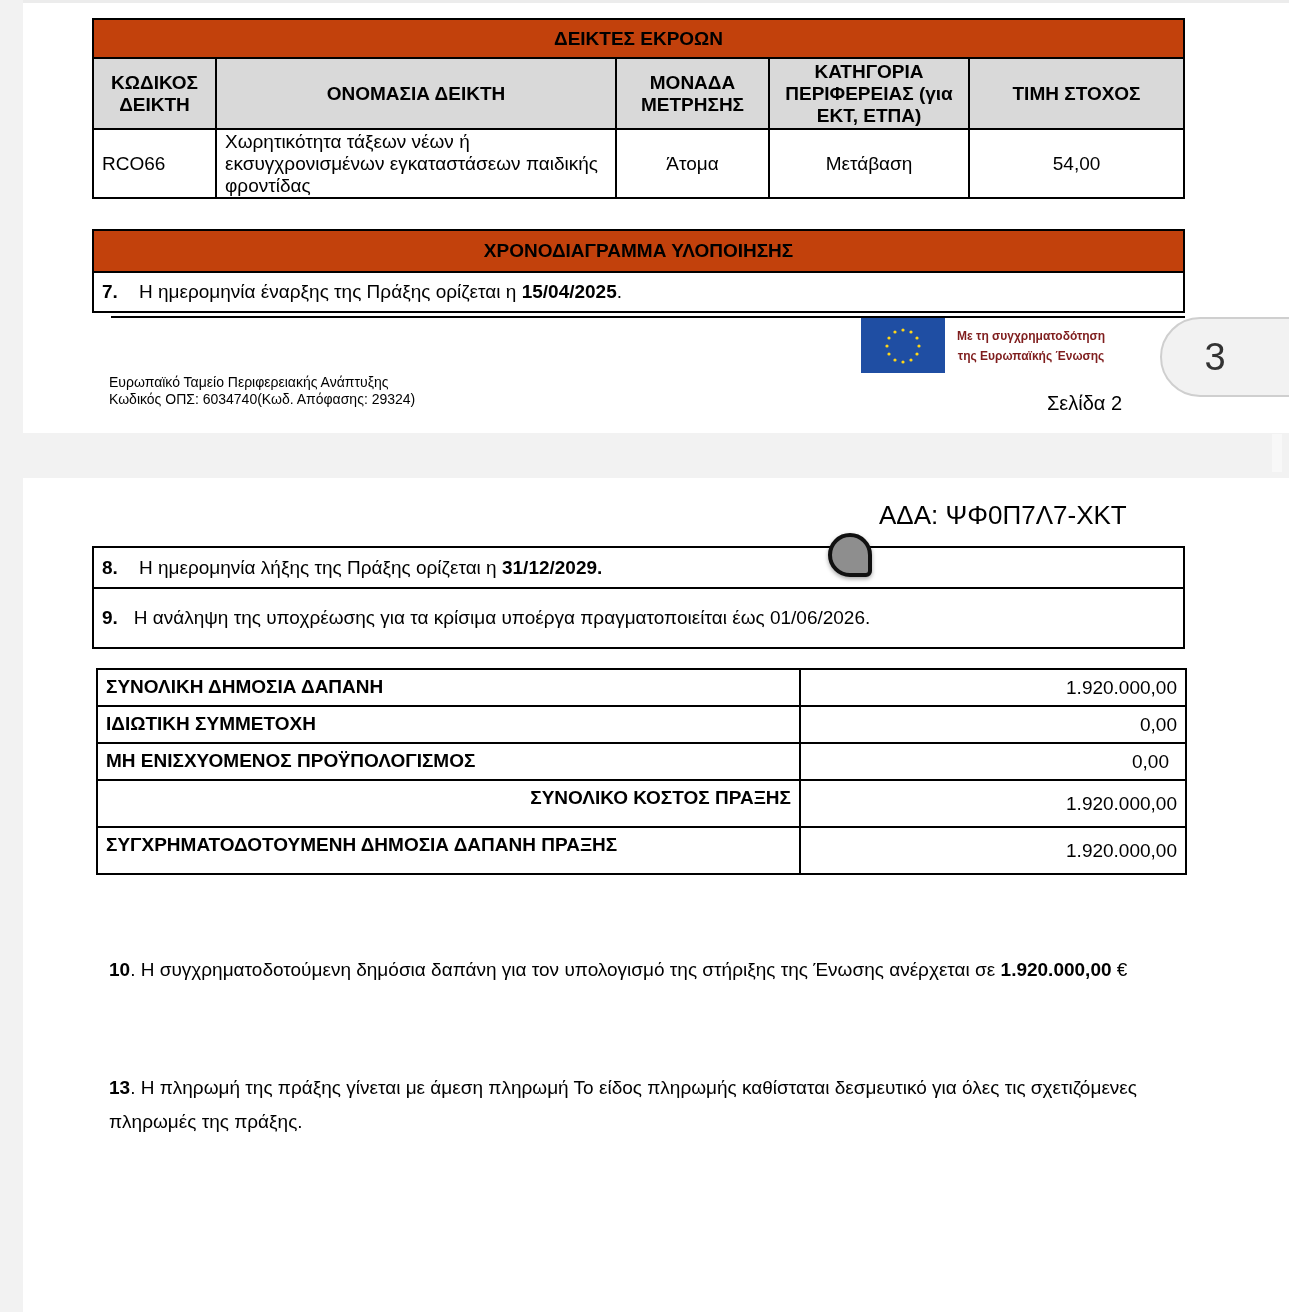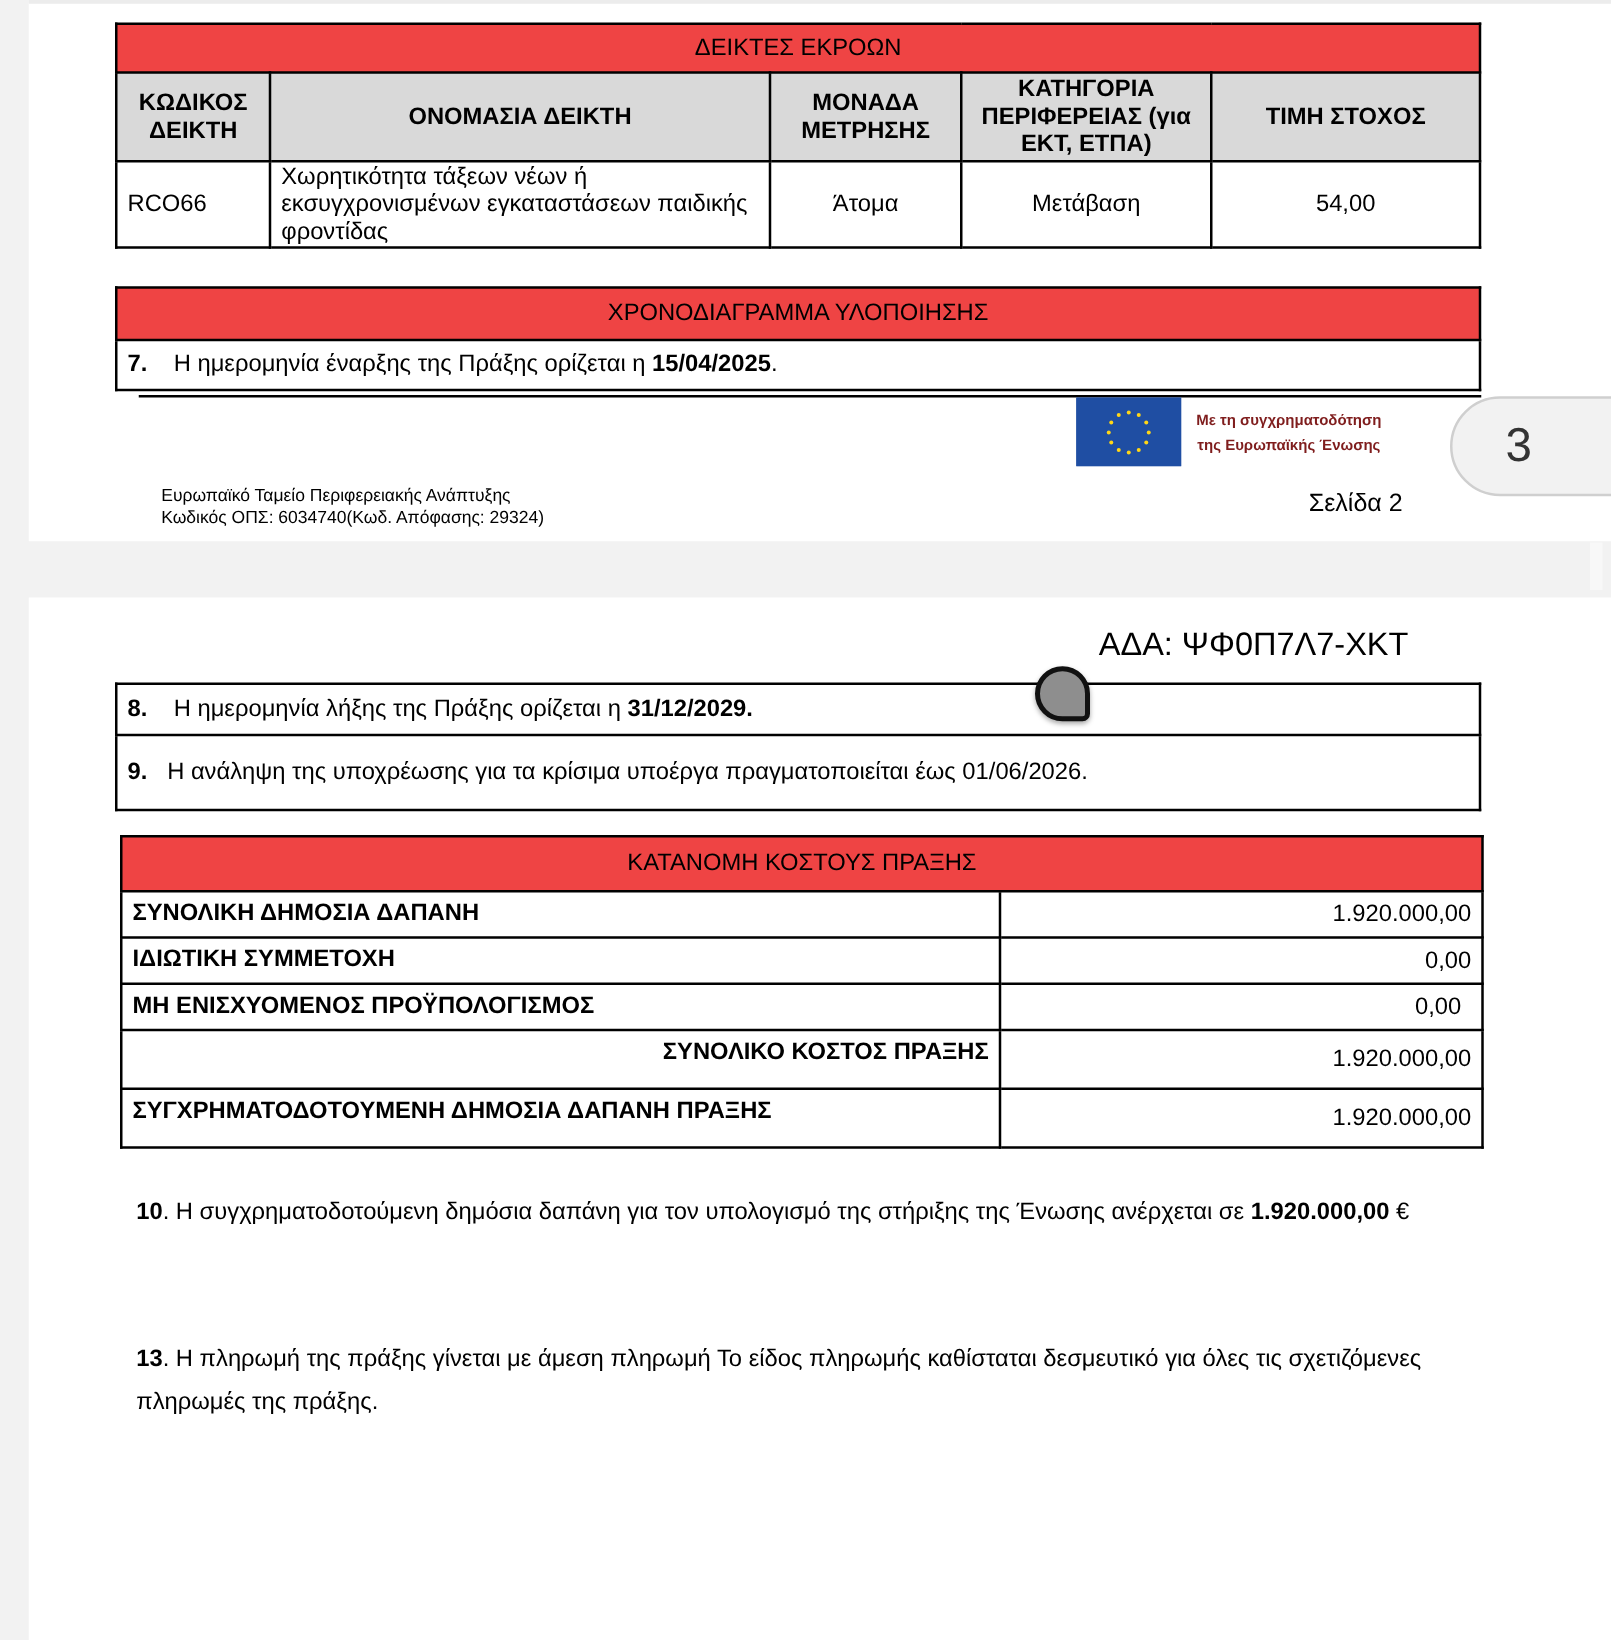--- a/index.html
+++ b/index.html
@@ -10,42 +10,42 @@
   }
   .page {
     position: absolute; left: 23px; width: 1266px; background: #fff;
   }
   .page1 { top: 0; height: 433px; }
   .page1 .topstrip { position:absolute; left:0; top:0; width:100%; height:3px; background:#ececec; }
   .page2 { top: 478px; height: 834px; }
 
   table.doc { border-collapse: collapse; position: absolute; table-layout: fixed; }
   table.doc td, table.doc th { border: 2px solid #000; padding: 0 8px; }
-  .hdr { background: #ef4444; font-weight: normal; text-align: center; font-size: 19px; }
+  .hdr { background: #c2410c; font-weight: bold; text-align: center; font-size: 19px; }
   .c { text-align: center; }
   .r { text-align: right; }
   .b { font-weight: bold; }
 
   
   #t-outputs { left: 69px; top: 18px; width: 1093px; font-size: 19px; }
   #t-outputs th.sub { background:#d9d9d9; font-weight:bold; line-height: 22px; }
   #t-outputs td { line-height: 22px; }
 
   
   #t-schedule { left: 69px; top: 229px; width: 1093px; font-size: 19px; }
 
   .footer-line { position:absolute; left: 88px; top: 316px; width: 1074px; height: 2px; background:#000; }
   .eu-flag {
     position:absolute; left: 838px; top: 318px; width: 84px; height: 55px; background:#1f4ea3;
   }
   .eu-flag svg { width:100%; height:100%; display:block; }
   .eu-text {
     position:absolute; left: 934px; top: 326px; color:#7f1d1d; font-weight:bold; font-size: 12px; line-height: 20px; text-align: center;
   }
-  .footer-left { position:absolute; left: 86px; top: 388px; font-size: 14px; line-height: 17px; margin-left: 20px; }
+  .footer-left { position:absolute; left: 86px; top: 374px; font-size: 14px; line-height: 17px; }
   .footer-page { position:absolute; left: 1024px; top: 392px; font-size: 20px; }
 
   .page-indicator {
     position:absolute; left: 1160px; top: 317px; width: 140px; height: 80px;
     background:#f2f2f2; border: 2px solid #cfcfcf; border-radius: 40px 0 0 40px;
     font-size: 38px; color:#333; box-sizing: border-box;
     display:flex; align-items:center; justify-content:center; padding-right: 30px;
   }
   .scroll-strip { position:absolute; left: 1272px; top: 434px; width: 10px; height: 38px; background:#f8f8f8; }
 
@@ -171,23 +171,20 @@
     </table>
 
   <div class="cursor-blob"></div>
 
   <table class="doc" id="t-cost">
     <colgroup>
         <col style="width:703px">
         <col style="width:386px">
       </colgroup>
     <tbody>
-        <tr style="height:44px">
-          <td colspan="2" class="hdr" style="vertical-align:middle;padding-top:0">ΚΑΤΑΝΟΜΗ ΚΟΣΤΟΥΣ ΠΡΑΞΗΣ</td>
-        </tr>
     <tr style="height:37px">
       <td class="b">ΣΥΝΟΛΙΚΗ ΔΗΜΟΣΙΑ ΔΑΠΑΝΗ</td>
       <td class="r val">1.920.000,00</td>
     </tr>
     <tr style="height:37px">
       <td class="b">ΙΔΙΩΤΙΚΗ ΣΥΜΜΕΤΟΧΗ</td>
       <td class="r val">0,00</td>
     </tr>
     <tr style="height:37px">
       <td class="b">ΜΗ ΕΝΙΣΧΥΟΜΕΝΟΣ ΠΡΟΫΠΟΛΟΓΙΣΜΟΣ</td>

